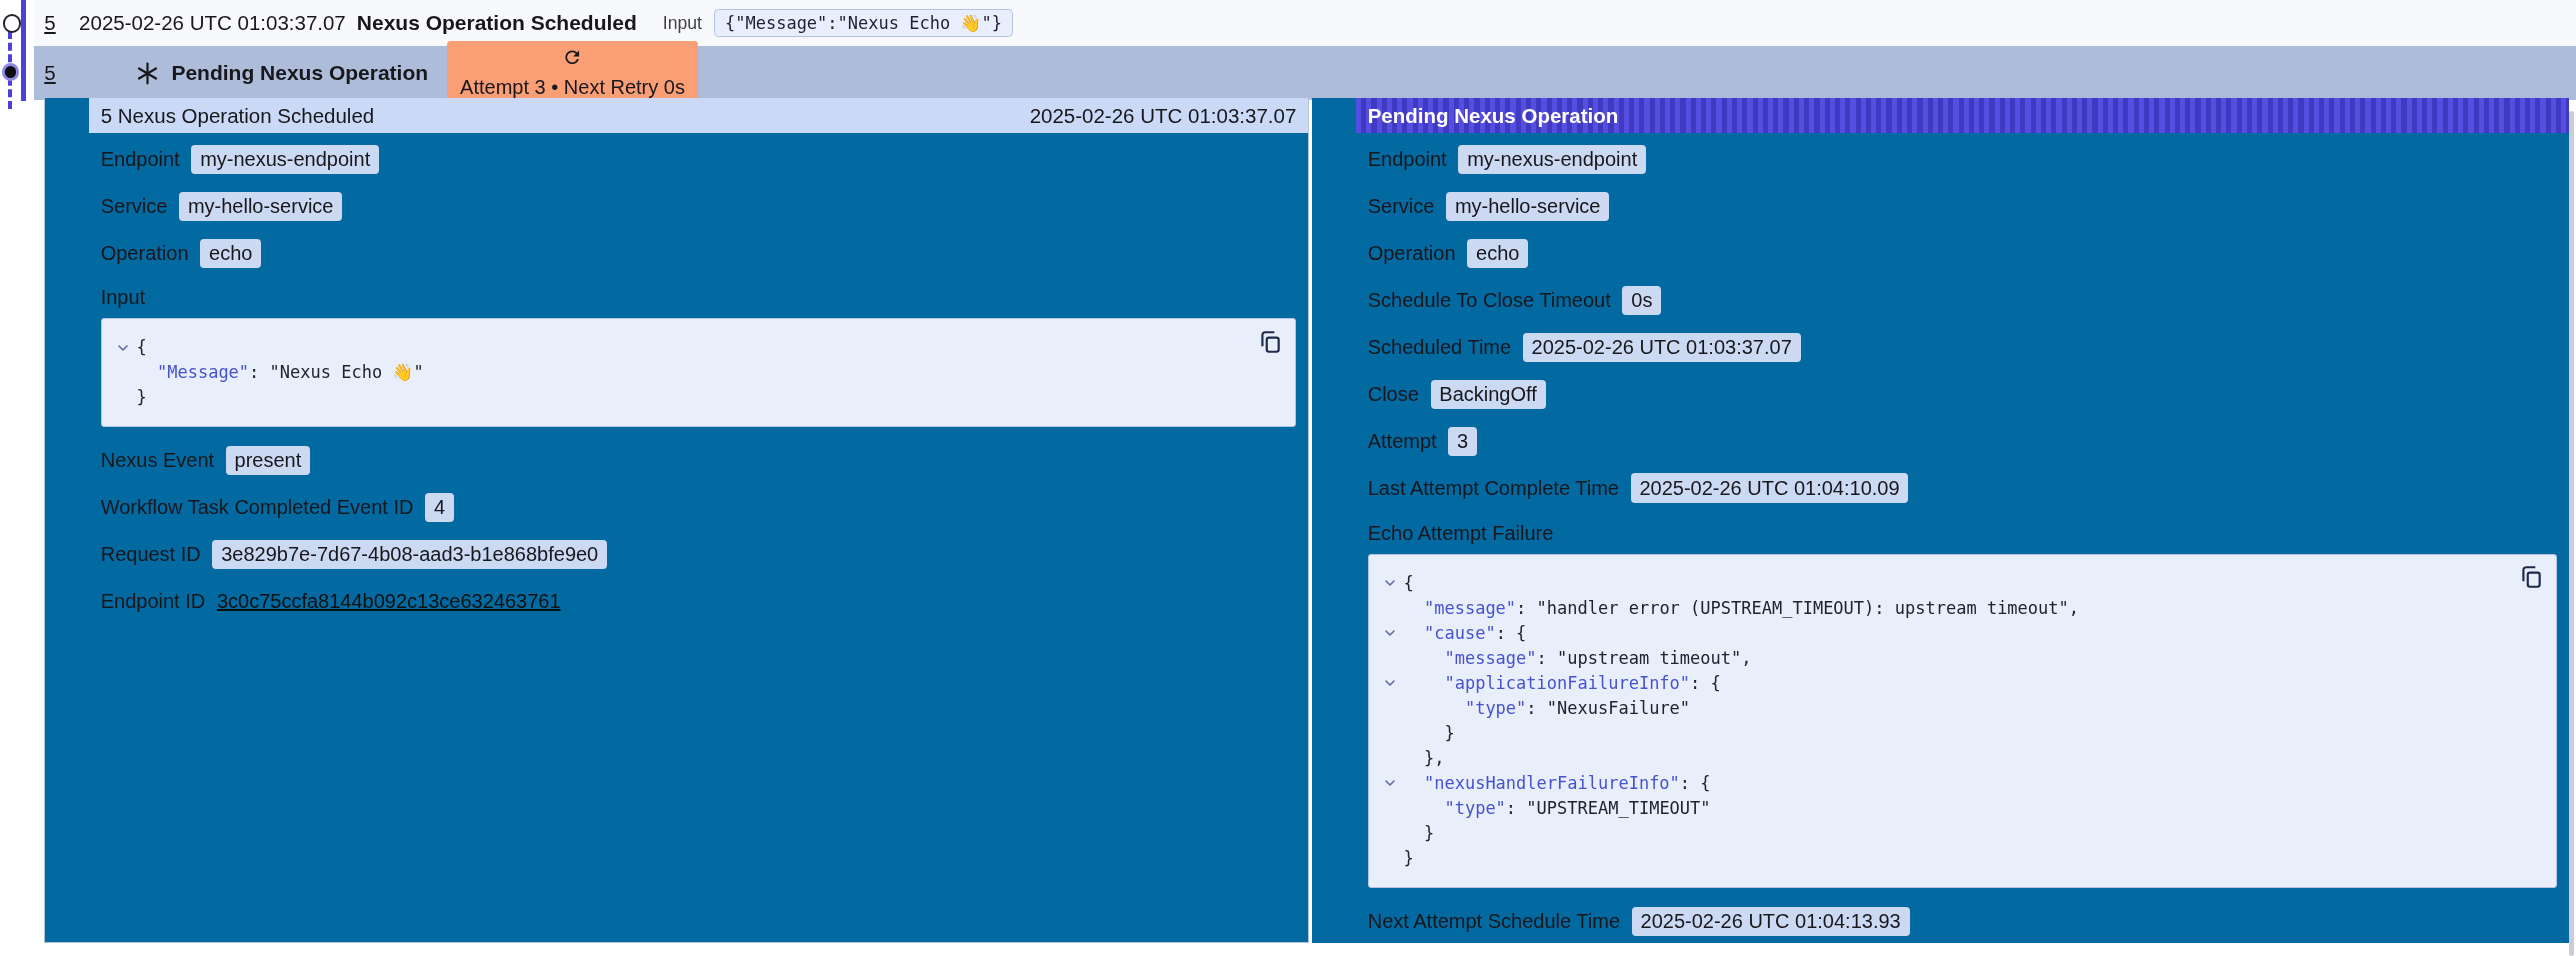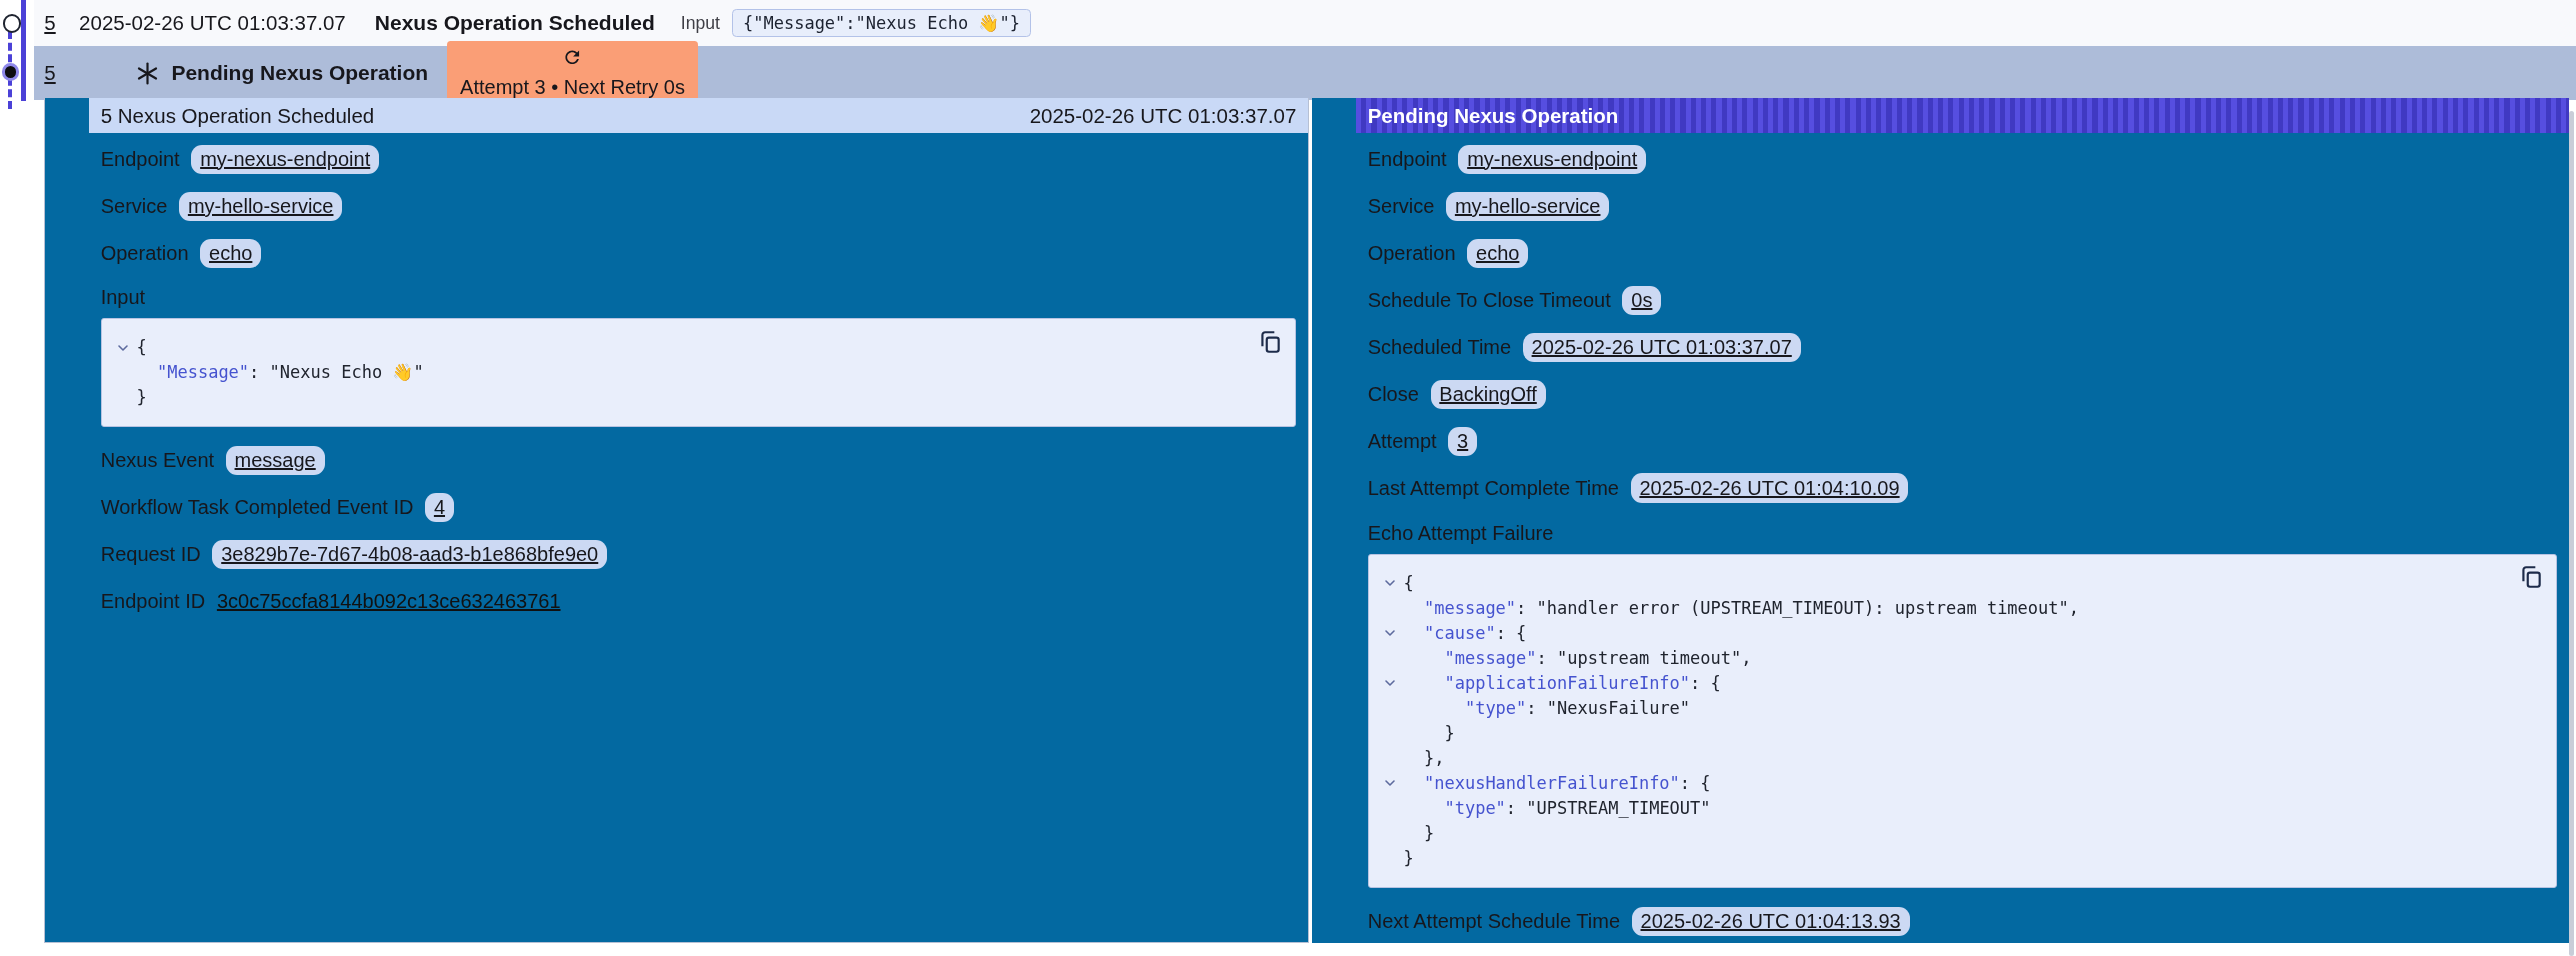--- a/index.html
+++ b/index.html
@@ -13,21 +13,21 @@
            background:#fff;border:2.2px solid #1f2430;z-index:2;}
   .tl-filled{position:absolute;left:1.5px;top:63px;width:11.7px;height:11.7px;border-radius:50%;
            background:#0d0d10;border:3.7px solid #8e88ea;z-index:2;}
 
   
   .hrow{position:absolute;left:34px;right:0;display:flex;align-items:center;cursor:pointer;}
   .hrow1{top:0;height:46px;background:#f8f9fc;}
   .hrow2{top:46px;height:54px;background:#adbcd9;}
   .evid{margin-left:10.3px;font-size:20.5px;text-decoration:underline;color:#17171c;}
   .htime{margin-left:23.4px;font-size:20.5px;}
-  .htitle{margin-left:29px;font-size:21px;font-weight:700;}
+  .htitle{margin-left:11px;font-size:21px;font-weight:700;}
   .inlabel{margin-left:26px;font-size:17.6px;color:#3f3f46;}
   .chip{margin-left:11.7px;background:#e8eefb;border:1.5px solid #b3c2e8;border-radius:4.4px;
         padding:2.9px 10.3px;font-family:"DejaVu Sans Mono",monospace;font-size:17px;color:#1c2230;}
   .star{margin-left:79px;display:flex;align-items:center;}
   .htitle2{margin-left:11.7px;font-size:21px;font-weight:700;}
   .attempt-badge{margin-left:19px;background:#fa9e76;border-radius:3.7px;display:flex;align-items:center;
         gap:8.8px;padding:5.9px 13px;font-size:20px;color:#17171c;flex-direction:column;}
 
   
   .panel{position:absolute;top:98px;background:#0369a1;box-sizing:border-box;padding-left:44px;}
@@ -35,21 +35,21 @@
   .panel-right{left:1312px;width:1257px;height:845px;}
   .phead{height:35px;display:flex;align-items:center;justify-content:space-between;
          padding:0 11.7px;font-size:20.5px;}
   .phead-left{background:#c9d9f6;font-weight:500;}
   .phead-striped{background:repeating-linear-gradient(90deg,#564ee0 0 5.1px,#4039c2 5.1px 10.3px);
          color:#fff;font-weight:600;justify-content:flex-start;}
   .pbody{padding:11.7px 11.7px 0 11.7px;}
 
   .field{display:flex;align-items:center;gap:11.7px;margin-bottom:17.6px;min-height:29px;font-size:20px;}
   .flabel{white-space:nowrap;}
-  .badge{background:#ccd9f3;border-radius:11px;padding:2.2px 8.8px;line-height:25px;white-space:nowrap;text-decoration:underline;}
+  .badge{background:#ccd9f3;border-radius:4px;padding:2.2px 8.8px;line-height:25px;white-space:nowrap;}
   .linkval{text-decoration:underline;color:#111;}
   .seclabel{font-size:20px;margin:13px 0 9.5px 0;}
   .seclabel2{font-size:20px;margin:19px 0 8.8px 0;}
 
   .codeblock{position:relative;background:#e9eefb;border:0.7px solid #b7c3e2;border-radius:2.9px;
         padding:16px 44px 16px 8.8px;font-family:"DejaVu Sans Mono",monospace;font-size:17px;
         color:#20242e;margin-bottom:0;}
   .cl{display:flex;line-height:25px;}
   .gut{width:26px;min-width:26px;display:flex;align-items:center;justify-content:center;}
   .cl pre{margin:0;font:inherit;white-space:pre;}
@@ -137,21 +137,21 @@
             <pre><span>  </span><span class="k">"Message"</span><span>: "Nexus Echo 👋"</span></pre>
           </div>
           <div class="cl">
             <span class="gut"></span>
             <pre><span>}</span></pre>
           </div>
         </div>
       <div class="mt26">
           <div class="field">
             <span class="flabel">Nexus Event</span>
-            <span class="badge">message</span>
+            <span class="badge">present</span>
           </div>
           <div class="field">
             <span class="flabel">Workflow Task Completed Event ID</span>
             <span class="badge">4</span>
           </div>
           <div class="field">
             <span class="flabel">Request ID</span>
             <span class="badge">3e829b7e-7d67-4b08-aad3-b1e868bfe9e0</span>
           </div>
         </div>

